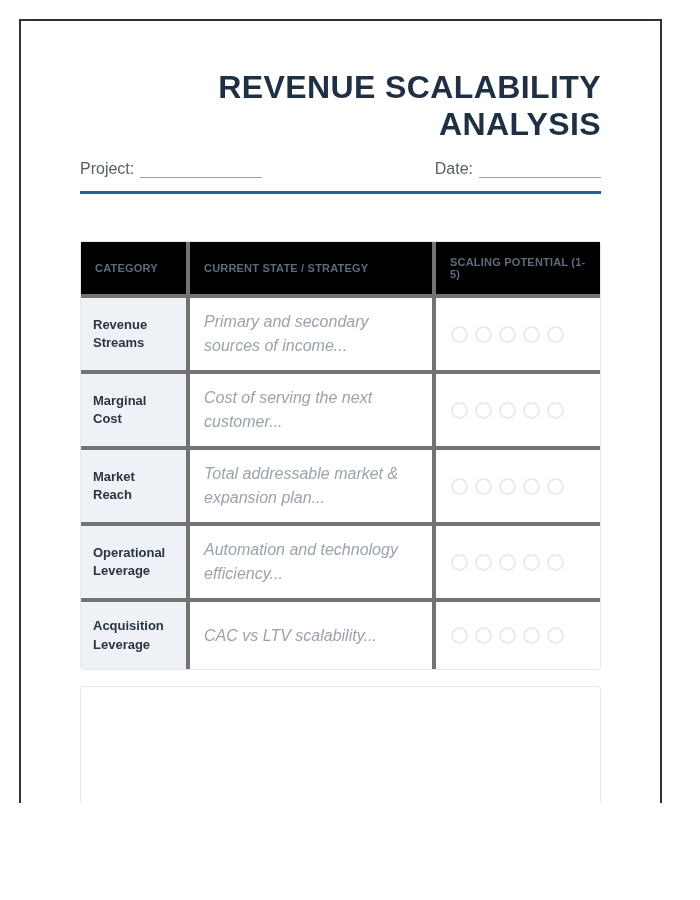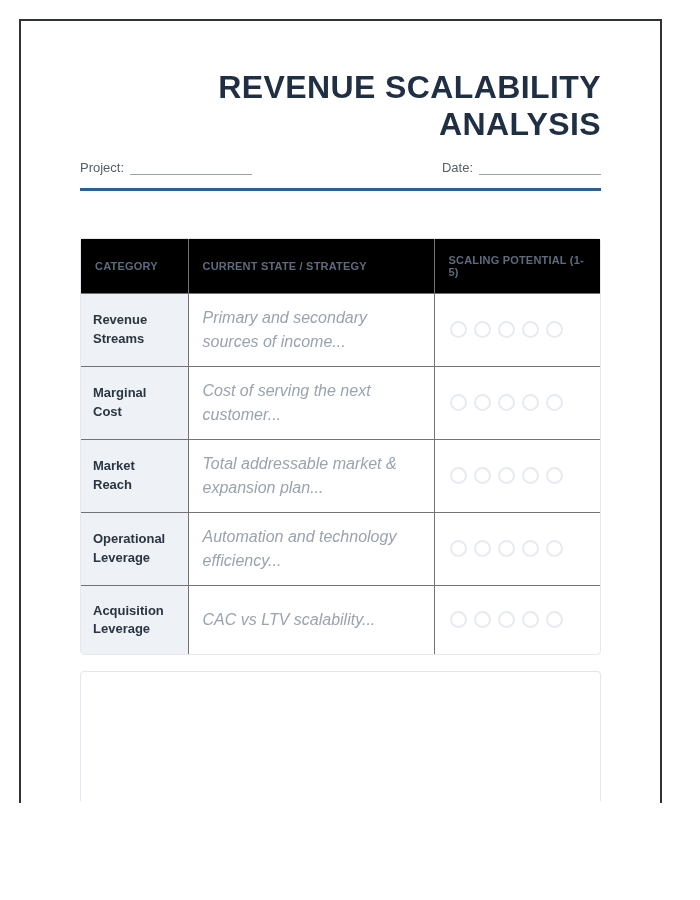--- a/index.html
+++ b/index.html
@@ -14,37 +14,37 @@
   .content { padding:0 59px; }
 
   .doc-title {
     margin-top:48px; text-align:right;
     font-size:32px; font-weight:700; letter-spacing:0.4px;
     color:#1f2f44;
   }
 
   .meta-row {
     margin-top:17px; display:flex; justify-content:space-between;
-    font-size:13px; color:#565f68;text-align:center;
+    font-size:16px; color:#565f68;text-align:center;
   }
   .meta-field { display:flex; align-items:flex-end; gap:6px; }
   .blank-line {
     display:inline-block; width:122px; height:12px;
     border-bottom:1px solid #99a1aa;
   }
 
   .divider { margin-top:13px; height:3px; background:#2c5f93; }
 
   .table-wrap {
     margin-top:47px;
     border:1px solid #e5e8ec; border-radius:4px;
   }
   table { width:100%; border-collapse:collapse; table-layout:fixed; }
   col.c1 { width:107px; } col.c2 { width:246px; } col.c3 { width:166px; }
-  th, td { border:1px solid #737373; vertical-align:middle; text-align:left; }
+  th, td { border:4px solid #737373; vertical-align:middle; text-align:left; }
   th:first-child, td:first-child { border-left:none; }
   th:last-child,  td:last-child  { border-right:none; }
   thead th { border-top:none; }
   tbody tr:last-child td { border-bottom:none; }
 
   thead th {
     height:54px; padding:10px 14px;
     background:#000000; color:#5d6b7d;
     font-size:11px; font-weight:700; letter-spacing:0.2px;
   }

